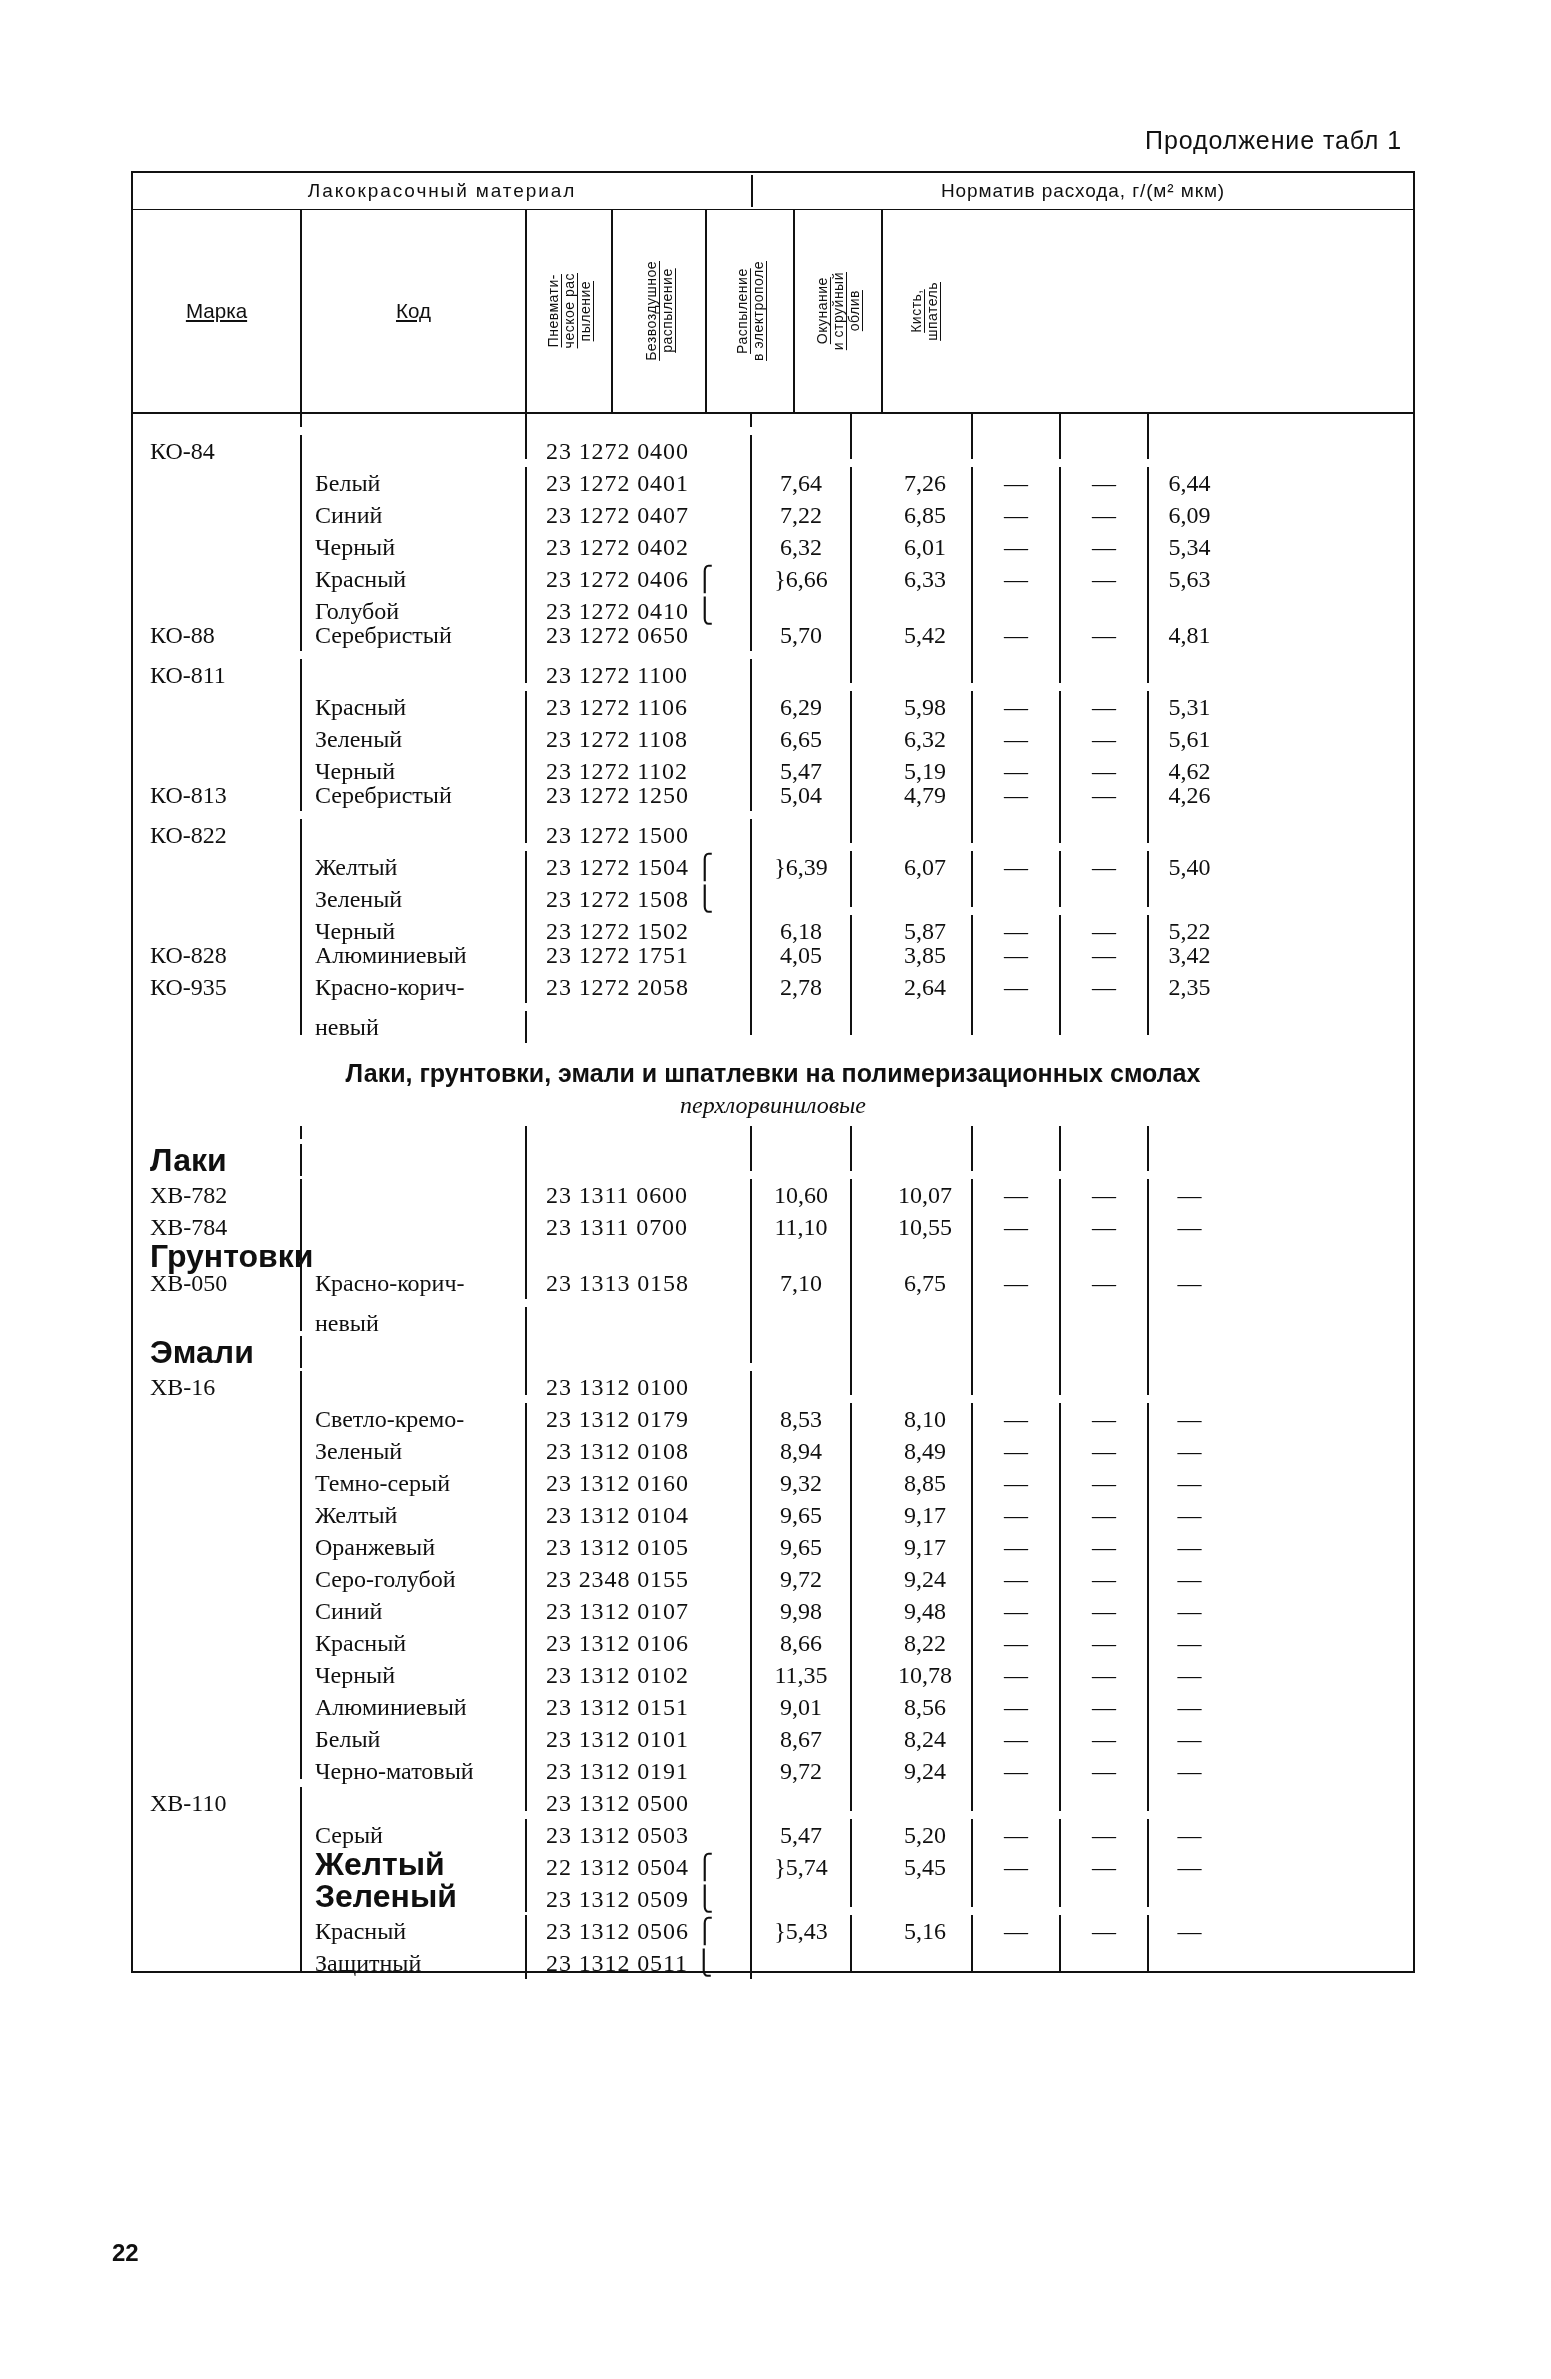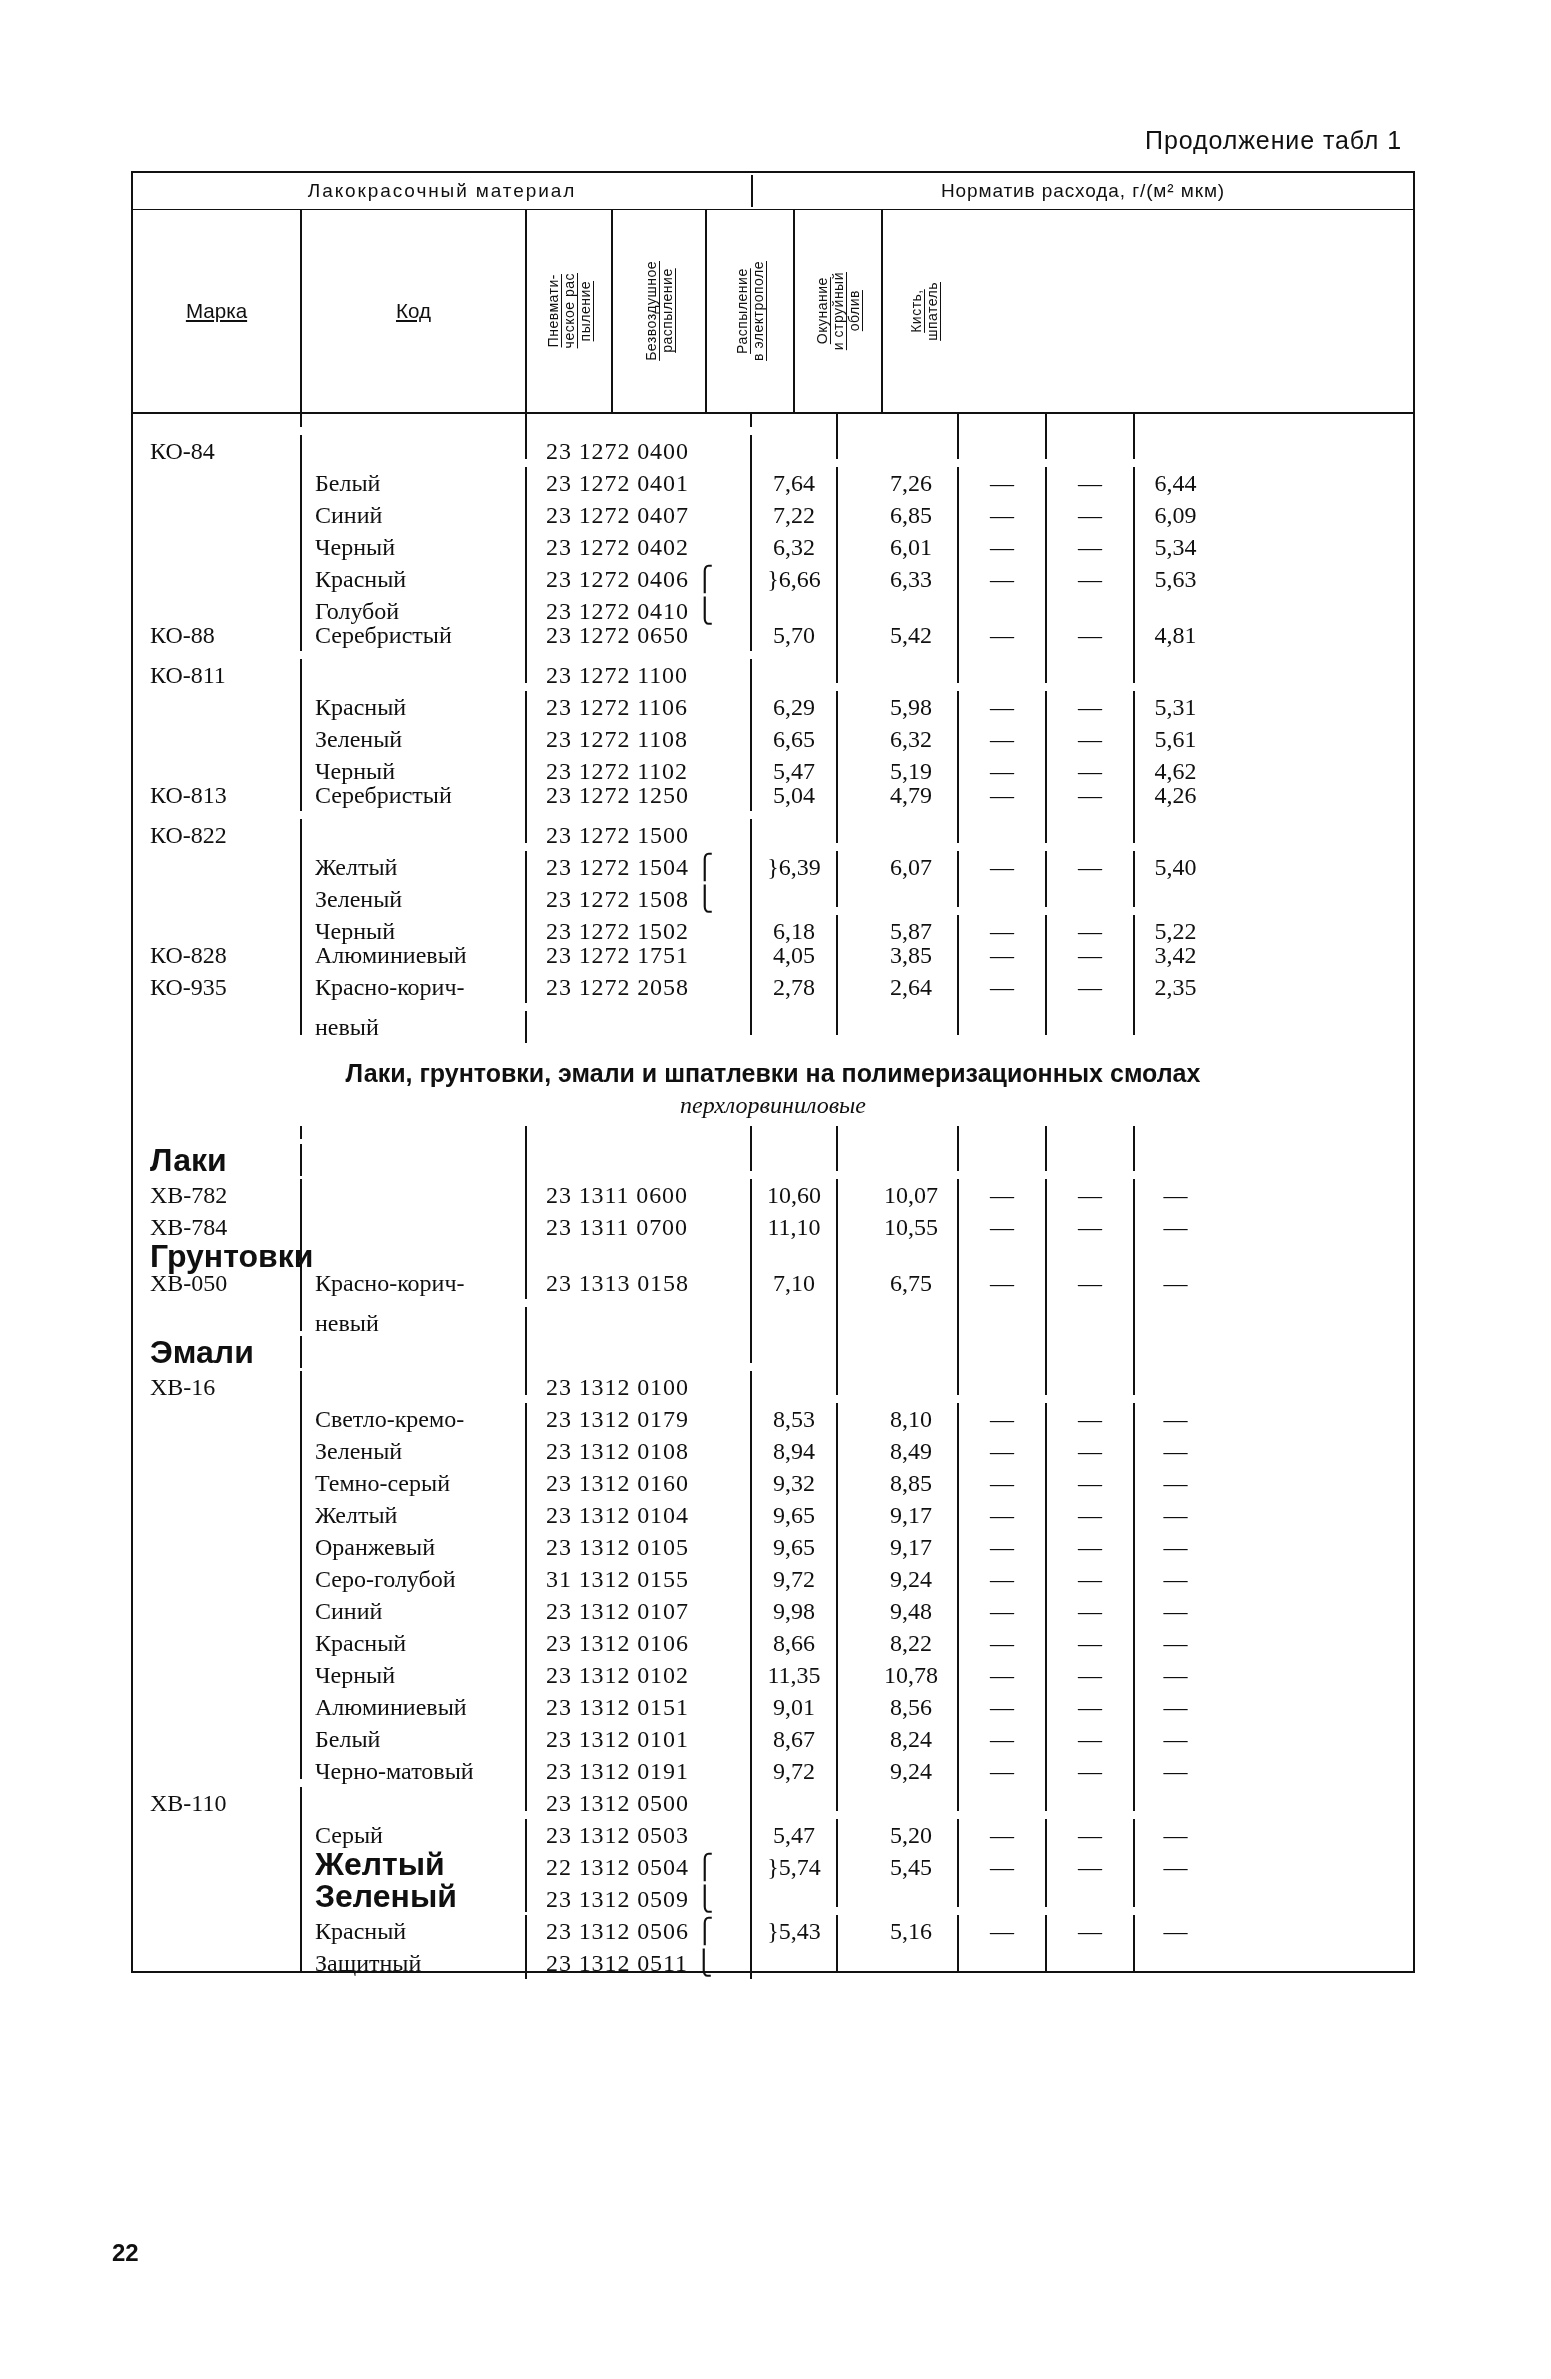--- a/index.html
+++ b/index.html
@@ -111,21 +111,21 @@
     font-size: 24px;
     line-height: 32px;
     height: 32px;
     overflow: visible;
     white-space: nowrap;
   }
   .cell.last { border-right: none; }
   .cell.marka { width: 169px; padding-left: 17px; }
   .cell.cvet  { width: 225px; padding-left: 13px; }
   .cell.kod   { width: 225px; padding-left: 19px; letter-spacing: 0.9px; }
-  .cell.n1 { width: 86px;  text-align: center; }
+  .cell.n1 { width: 100px;  text-align: center; }
   .cell.n2 { width: 94px; text-align: center; margin-left: 27px; }
   .cell.n3 { width: 88px;  text-align: center; }
   .cell.n4 { width: 88px;  text-align: center; }
   .cell.n5 { width: 81px;  text-align: center; }
   .sect-title {
     text-align: center;
     font-family: "Liberation Sans", sans-serif;
     font-weight: bold;
     font-size: 25px;
     padding-top: 24px;
@@ -530,21 +530,21 @@
             <div class="cell kod">23 1312 0105</div>
             <div class="cell n1">9,65</div>
             <div class="cell n2">9,17</div>
             <div class="cell n3">—</div>
             <div class="cell n4">—</div>
             <div class="cell n5 last">—</div>
           </div>
           <div class="row">
             <div class="cell marka"></div>
             <div class="cell cvet">Серо-голубой</div>
-            <div class="cell kod">31 1312 0155</div>
+            <div class="cell kod">23 2348 0155</div>
             <div class="cell n1">9,72</div>
             <div class="cell n2">9,24</div>
             <div class="cell n3">—</div>
             <div class="cell n4">—</div>
             <div class="cell n5 last">—</div>
           </div>
           <div class="row">
             <div class="cell marka"></div>
             <div class="cell cvet">Синий</div>
             <div class="cell kod">23 1312 0107</div>

